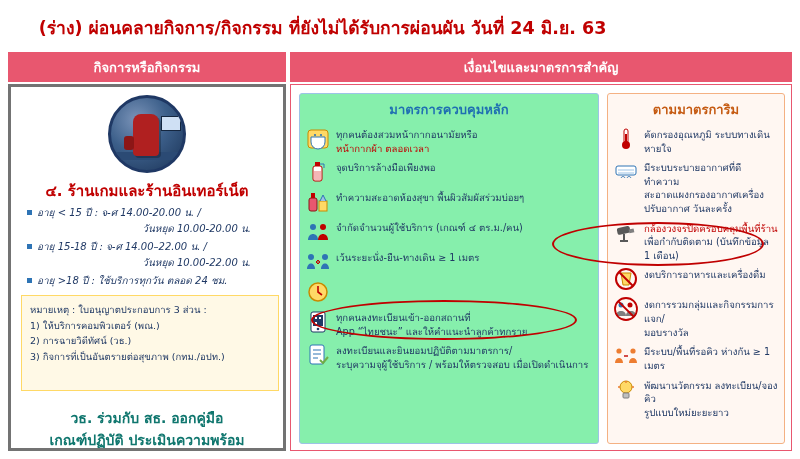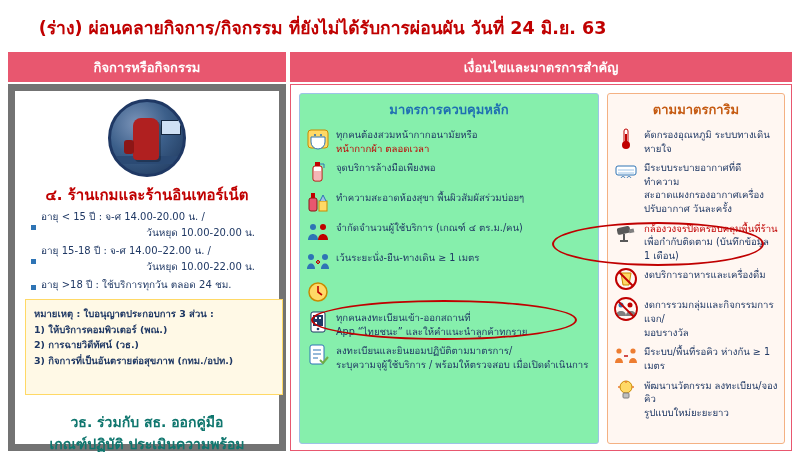--- a/index.html
+++ b/index.html
@@ -42,21 +42,21 @@
   .hdr.left  { left: 8px;   width: 278px; }
   .hdr.right { left: 290px; width: 502px; }
 
   
   .panel {
     position: absolute;
     top: 84px;
     height: 367px;
     background: #ffffff;
   }
-  .panel.left  { left: 8px;   width: 278px; border: 7px solid #737373; }
+  .panel.left  { left: 8px;   width: 278px; border: 3px solid #737373; }
   .panel.right { left: 290px; width: 502px; border: 1px solid #e8576f; }
 
   
   .photo-wrap {
     position: absolute;
     top: 8px; left: 50%;
     transform: translateX(-50%);
     width: 78px; height: 78px;
     border-radius: 50%;
     border: 3px solid #1f3864;
@@ -104,22 +104,23 @@
 
   .bullets {
     position: absolute;
     top: 118px; left: 12px; width: 254px;
     color: #1f3864;
     font-size: 10px;
     line-height: 1.55;
   }
   .bullet-row {
     display: flex;
-    align-items: center;
+    align-items: flex-start;
     margin-bottom: 3px;
+    font-style: italic;
   }
   .bullet-sq {
     width: 5px; height: 5px;
     background: #2e74b5;
     margin: 5px 5px 0 4px;
     flex: 0 0 auto;
   }
   .bullet-txt { flex: 1 1 auto; }
   .bullet-txt .sub {
     display: block;
@@ -130,21 +131,20 @@
   .note-box {
     position: absolute;
     left: 10px; top: 208px;
     width: 258px; height: 96px;
     border: 1px solid #ffd966;
     background: #fff9e6;
     padding: 6px 8px;
     color: #1f3864;
     font-size: 9.5px;
     line-height: 1.65;
-    font-weight: bold;
   }
 
   .footer-red {
     position: absolute;
     left: 0; top: 320px; width: 100%;
     text-align: center;
     color: #0f766e;
     font-weight: bold;
     font-size: 14px;
     line-height: 1.6;

